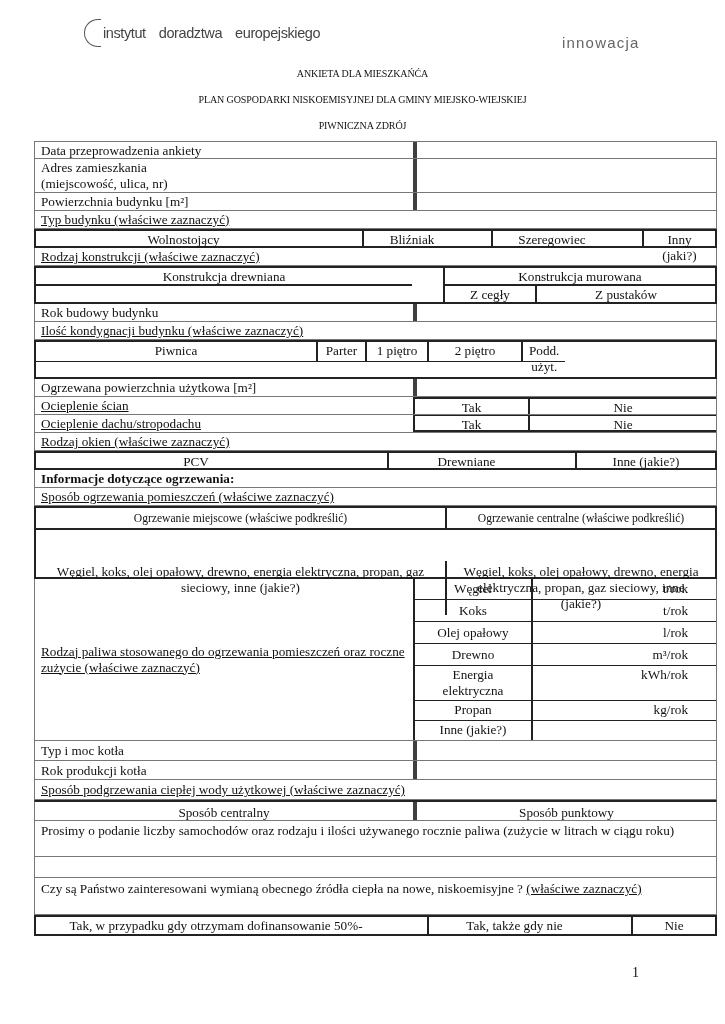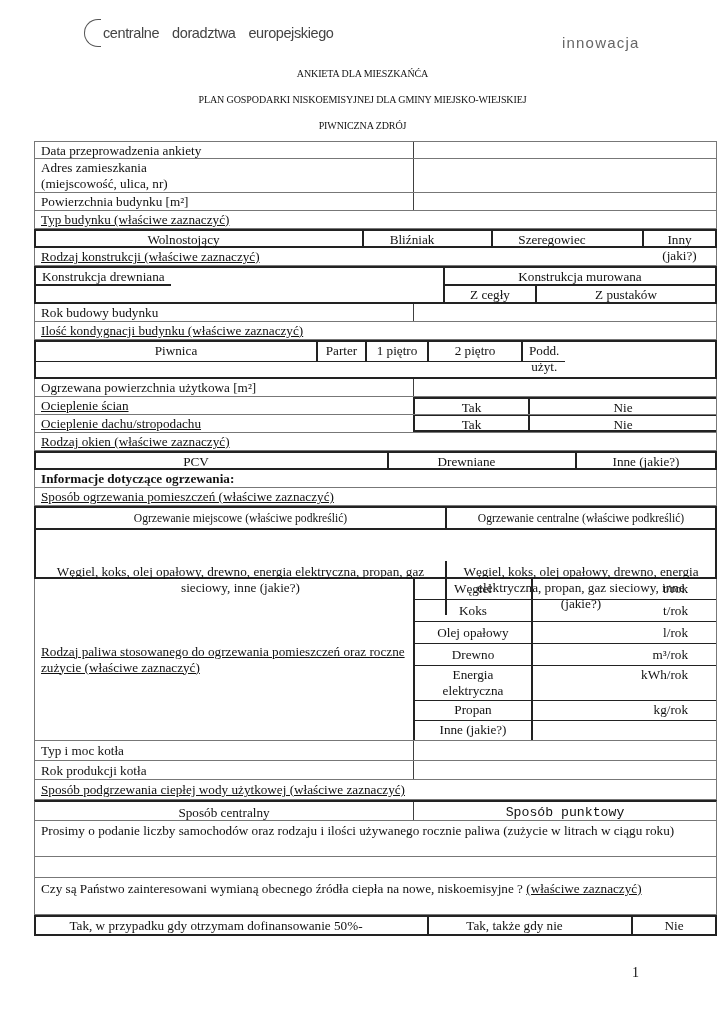--- a/index.html
+++ b/index.html
@@ -15,38 +15,38 @@
 
   .title { position: absolute; left: 0; width: 725px; text-align: center; font-size: 10px; font-weight: normal; letter-spacing: -0.1px; }
   .t1 { top: 68px; } .t2 { top: 94px; } .t3 { top: 120px; }
 
   .form { position: absolute; left: 34px; top: 141px; width: 683px; }
   .row { display: flex; border-left: 1px solid #777; border-right: 1px solid #777; border-bottom: 1px solid #777; box-sizing: border-box; }
   .row.first { border-top: 1px solid #777; }
   .cell { box-sizing: border-box; font-size: 13.2px; line-height: 16px; padding: 1px 6px; }
   .cell.c { text-align: center; }
   .cell.r { text-align: right; padding-right: 28px; }
-  .vl { border-left: 1px solid #404040; font-family: Liberation Mono, monospace; }
+  .vl { border-left: 4px solid #404040; }
   .bvl { border-left: 2px solid #222; }
   .u { text-decoration: underline; }
   .b { font-weight: bold; }
   .thick { border: 2px solid #222 !important; gap: 31px; }
   .thick-top { border-top: 2px solid #222; }
   .sm { font-size: 11.6px; }
   .frow { display: flex; border-bottom: 1px solid #222; box-sizing: border-box; }
   .frow:last-child { border-bottom: none; }
 
   .page-num { position: absolute; left: 632px; top: 965px; font-size: 14px; }
 </style>
 </head>
 <body>
 
 <div class="logo-left">
   <span class="logo-arc"></span>
-  <span class="logo-word">centralne</span>
+  <span class="logo-word">instytut</span>
   <span class="logo-word">doradztwa</span>
   <span class="logo-word">europejskiego</span>
 </div>
 <div class="logo-right">innowacja</div>
 
 <div class="title t1">ANKIETA DLA MIESZKAŃĆA</div>
 <div class="title t2">PLAN GOSPODARKI NISKOEMISYJNEJ DLA GMINY MIEJSKO-WIEJSKIEJ</div>
 <div class="title t3">PIWNICZNA ZDRÓJ</div>
 
 <div class="form">
@@ -78,21 +78,21 @@
     <div class="cell c bvl" style="width:98px">Bliźniak</div>
     <div class="cell c bvl" style="width:120px">Szeregowiec</div>
     <div class="cell c bvl" style="flex:1">Inny (jaki?)</div>
   </div>
 
   <div class="row" style="height:18px">
     <div class="cell u" style="flex:1">Rodzaj konstrukcji (właściwe zaznaczyć)</div>
   </div>
 
   <div class="row thick" style="height:38px">
-    <div style="width:376px; display:flex; flex-direction:row">
+    <div style="width:376px; display:flex; flex-direction:column">
       <div class="cell c" style="height:18px; border-bottom:2px solid #222">Konstrukcja drewniana</div>
       <div class="cell" style="flex:1"></div>
     </div>
     <div class="bvl" style="flex:1; display:flex; flex-direction:column">
       <div class="cell c" style="height:18px; border-bottom:2px solid #222">Konstrukcja murowana</div>
       <div style="display:flex; flex:1">
         <div class="cell c" style="width:90px">Z cegły</div>
         <div class="cell c bvl" style="flex:1">Z pustaków</div>
       </div>
     </div>

